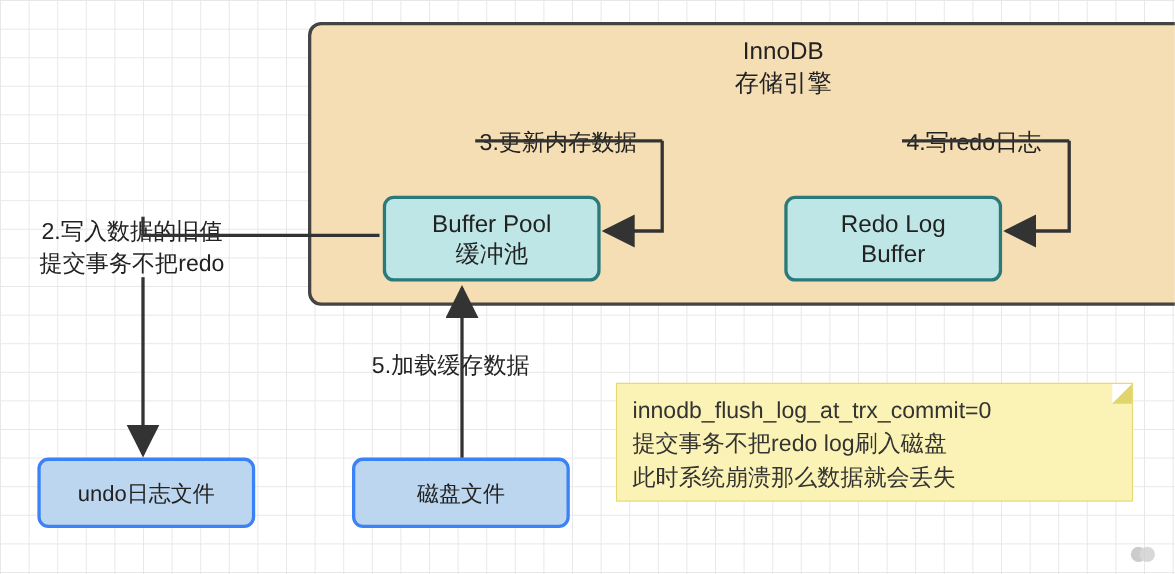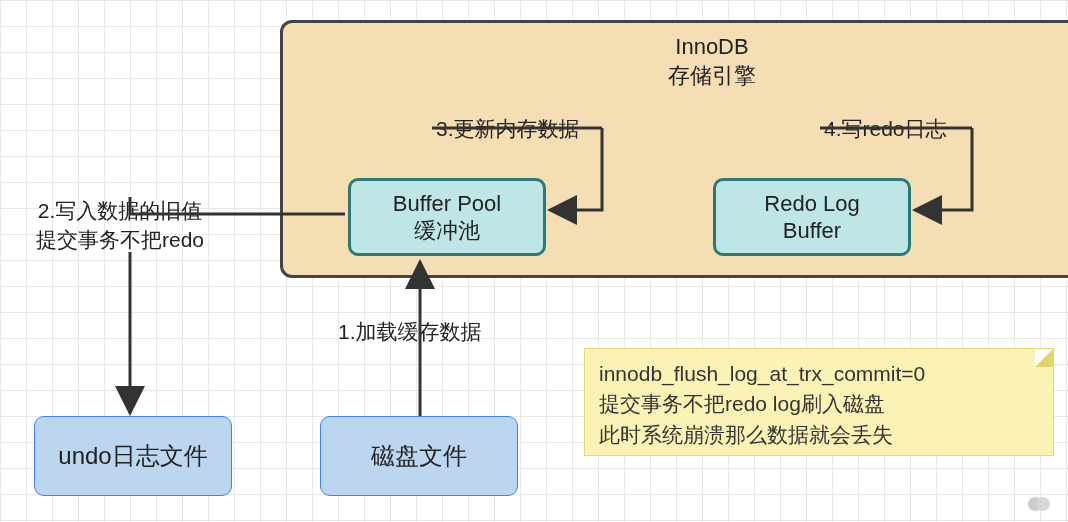--- a/index.html
+++ b/index.html
@@ -52,42 +52,41 @@
   
   .step {
     position: absolute;
     font-size: 21px;
     color: #222;
     white-space: nowrap;
   }
   
   .disk-box {
     position: absolute;
-    width: 198px; height: 80px;
+    width: 198px; height: 64px;
     background: #bdd6ef;
-    border: 1px solid #3b82f6;
+    border: 3px solid #3b82f6;
     border-radius: 10px;
     display: flex;
     align-items: center;
     justify-content: center;
-    font-size: 24px;
+    font-size: 20px;
     color: #222;
   }
   
   .note {
     position: absolute;
     left: 560px; top: 348px;
     width: 470px; height: 108px;
     background: #fbf3b5;
     border: 1px solid #e5d96f;
     padding: 10px 14px;
     font-size: 21px;
     line-height: 1.45;
     color: #333;
-    margin-left: 24px;
   }
   .note::after {
     content: "";
     position: absolute;
     right: 0; top: 0;
     border-style: solid;
     border-width: 0 0 18px 18px;
     border-color: transparent transparent #e0d56a #fff;
   }
   
@@ -137,21 +136,21 @@
     </div>
   </div>
 </div>
 
 <div class="step" style="left:436px; top:115px;">3.更新内存数据</div>
 <div class="step" style="left:824px; top:115px;">4.写redo日志</div>
 <div class="step" style="left:36px; top:196px; text-align:center; line-height:1.4;">
   <span>2.写入数据的旧值</span><br>
   <span>提交事务不把redo</span>
 </div>
-<div class="step" style="left:338px; top:318px;">1.加载缓存数据</div>
+<div class="step" style="left:338px; top:318px;">5.加载缓存数据</div>
 
 <div class="disk-box" style="left:34px; top:416px;">
   <span>undo日志文件</span>
 </div>
 <div class="disk-box" style="left:320px; top:416px;text-align:right;">
   <span>磁盘文件</span>
 </div>
 
 <div class="note">
   <div>innodb_flush_log_at_trx_commit=0</div>

